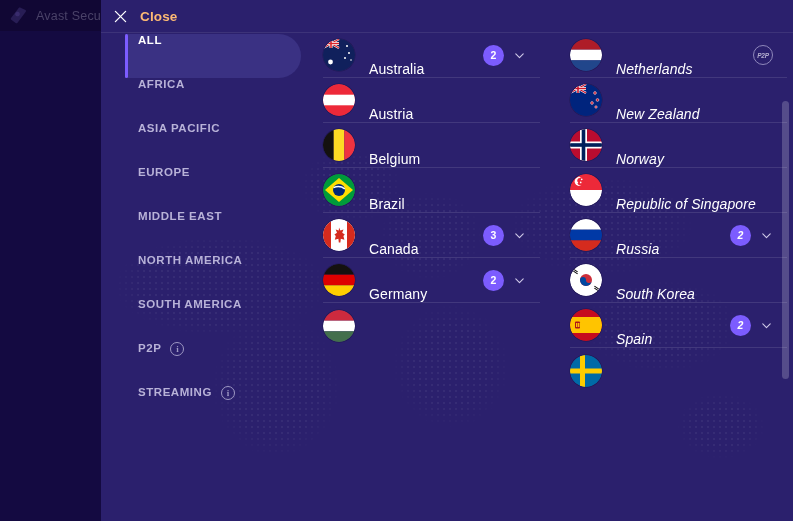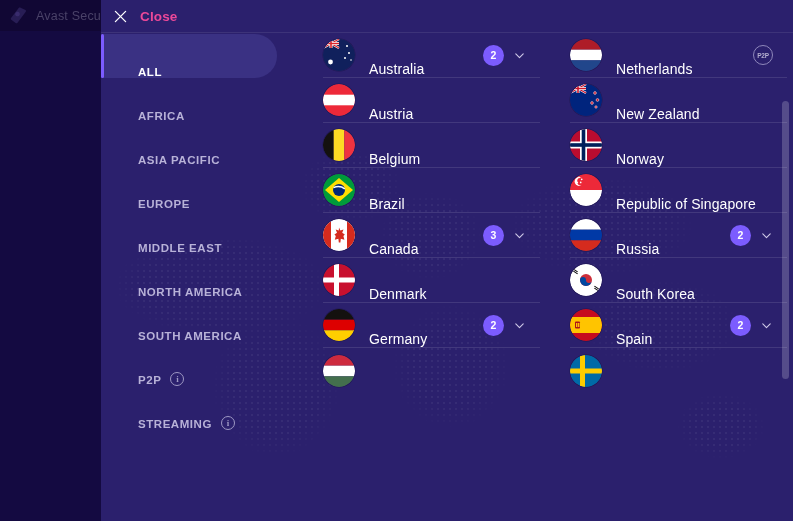--- a/index.html
+++ b/index.html
@@ -78,39 +78,39 @@
     padding-left: 13px; gap: 13px;
     border-bottom: 1px solid rgba(255,255,255,.085);
   }
   .close-btn {
     display: flex; align-items: center; gap: 13px;
     cursor: pointer; background: none; border: 0;
     color: #ffffff; font-family: inherit;
   }
   .close-x { width: 13px; height: 13px; display: block; }
   .close-label {
-    font-size: 13.5px; font-weight: 700; color: #ec4899; letter-spacing: .15px;
+    font-size: 13.5px; font-weight: 700; color: #fdba74; letter-spacing: .15px;
   }
 
   
   .panel-body { position: relative; z-index: 2; display: flex; height: 488px; }
 
   
   .sidebar {
     width: 201px; flex: 0 0 201px;
     padding-top: 1px;
     position: relative;
   }
   .side-item {
     position: relative;
-    height: 44px; display: flex; align-items: flex-end;
-    padding-left: 37px; gap: 9px;
+    height: 44px; display: flex; align-items: flex-start;
+    padding-left: 13px; gap: 9px;
     cursor: pointer;
     color: #b8b2d8;
-    font-size: 11.5px; font-weight: 700; letter-spacing: .55px;
+    font-size: 11.5px; font-weight: 700; letter-spacing: .55px; margin-left: 24px;
   }
   .side-item.active {
     background: #3a3183;
     border-top-right-radius: 22px; border-bottom-right-radius: 22px;
     color: #ffffff;
     width: 176px;
   }
   .side-item.active::before {
     content: ""; position: absolute; left: 0; top: 0; bottom: 0;
     width: 3px; background: #7c5cff; border-radius: 2px;
@@ -128,21 +128,21 @@
   .countries {
     flex: 1 1 auto; display: flex; gap: 0;
     padding-right: 0; position: relative;
     overflow: hidden;
   }
   .col {
     width: 230px; flex: 0 0 230px;
     padding-left: 13px;
   }
   .col:first-child { margin-left: 8px; }
-  .col:last-child { margin-left: 17px; }
+  .col:last-child { margin-left: 17px; font-style: italic; }
 
   .row {
     height: 45px; display: flex; align-items: center;
     border-bottom: 1px solid rgba(255,255,255,.11);
     cursor: pointer; position: relative;
   }
   .row:last-child { border-bottom: none; }
 
   .flag {
     width: 32px; height: 32px; flex: 0 0 auto;
@@ -370,38 +370,20 @@
                   <svg class="chev" viewBox="0 0 14 14" aria-hidden="true">
                     <path d="M3 5.2 7 9.2 11 5.2" stroke="#cfc9e8" stroke-width="1.2" fill="none" stroke-linecap="round" stroke-linejoin="round"></path>
                   </svg>
                 </span>
               </span>
             </div>
             <div class="row">
               <span class="flag">
                 <svg viewBox="0 0 32 32">
                   <defs>
-                    <clipPath id="cdk">
-                      <circle cx="16" cy="16" r="16"></circle>
-                    </clipPath>
-                  </defs>
-                  <g clip-path="url(#cdk)">
-                    <rect width="32" height="32" fill="#c8102e"></rect>
-                    <rect x="11" width="5" height="32" fill="#fff"></rect>
-                    <rect y="13.5" width="32" height="5" fill="#fff"></rect>
-                  </g>
-                </svg>
-              </span>
-              <span class="cname">Denmark</span>
-              <span class="row-right"></span>
-            </div>
-            <div class="row">
-              <span class="flag">
-                <svg viewBox="0 0 32 32">
-                  <defs>
                     <clipPath id="cde">
                       <circle cx="16" cy="16" r="16"></circle>
                     </clipPath>
                   </defs>
                   <g clip-path="url(#cde)">
                     <rect width="32" height="10.7" fill="#14110f"></rect>
                     <rect y="10.7" width="32" height="10.6" fill="#dd0000"></rect>
                     <rect y="21.3" width="32" height="10.7" fill="#ffce00"></rect>
                   </g>
                 </svg>

